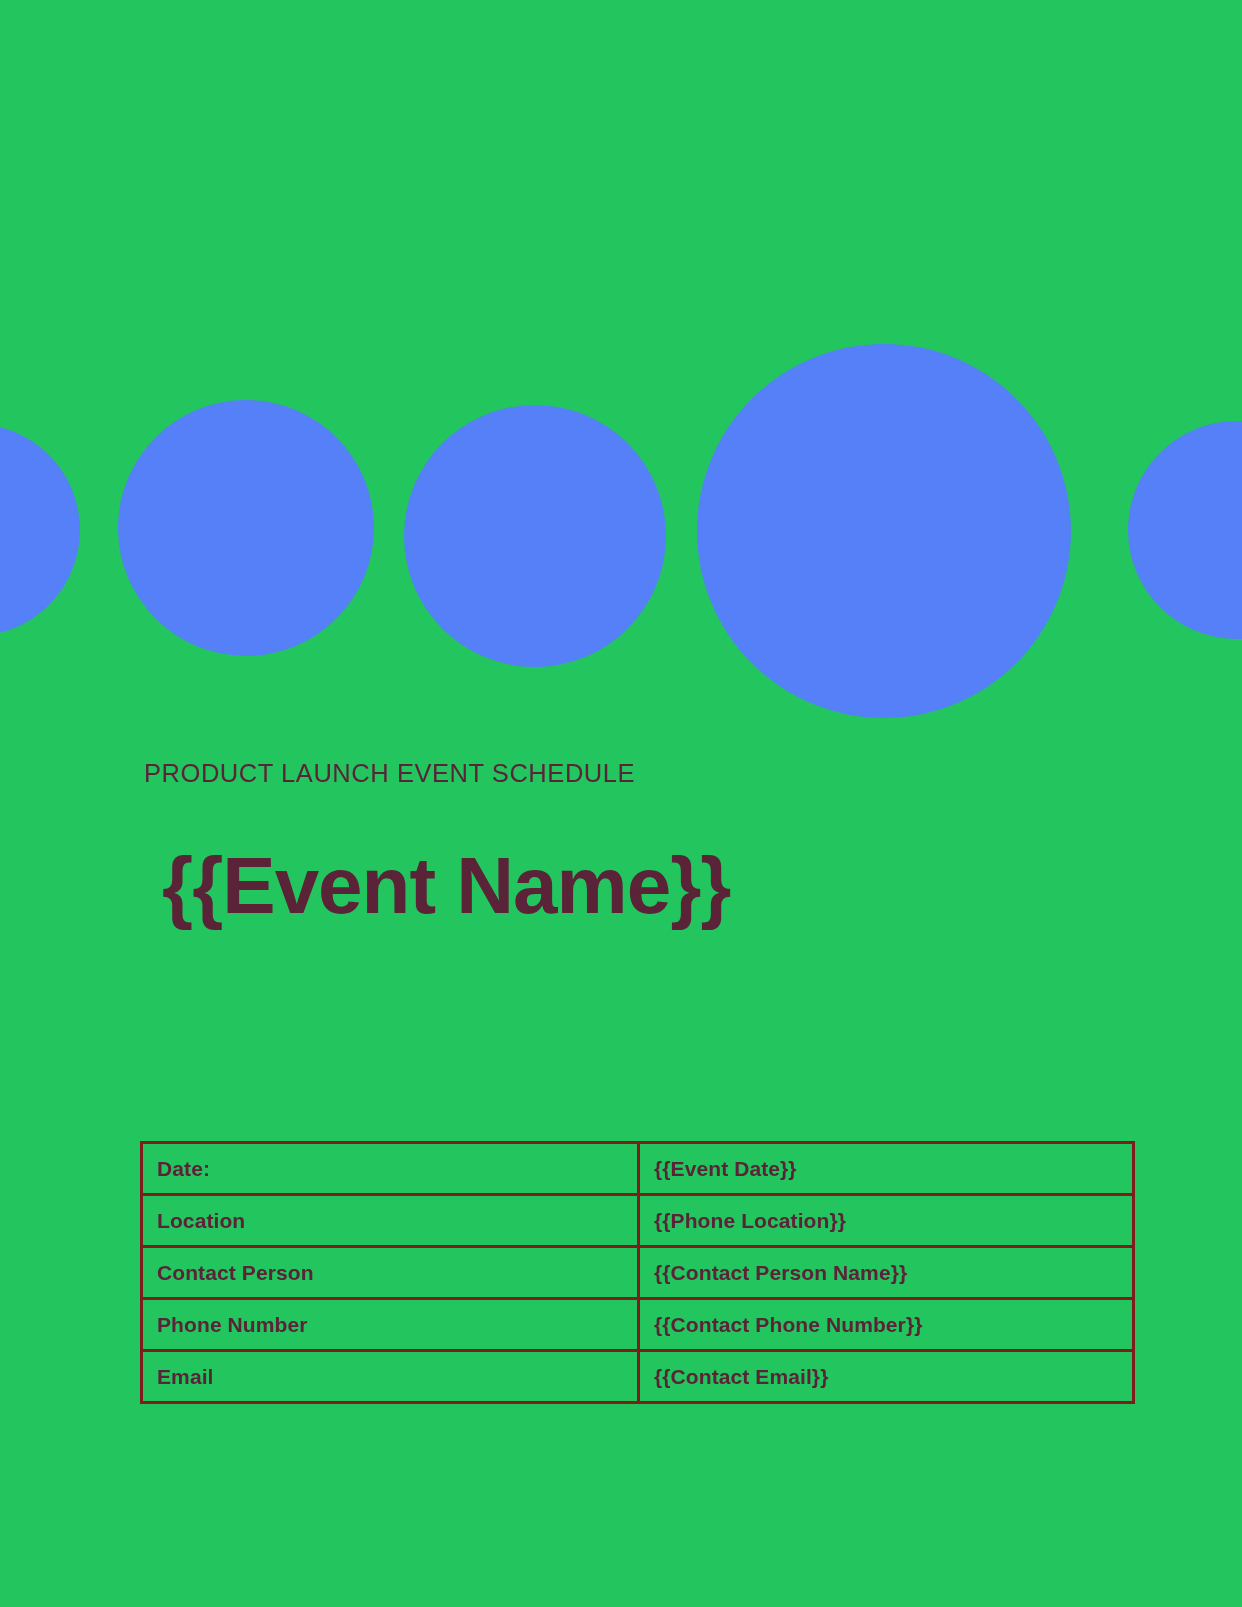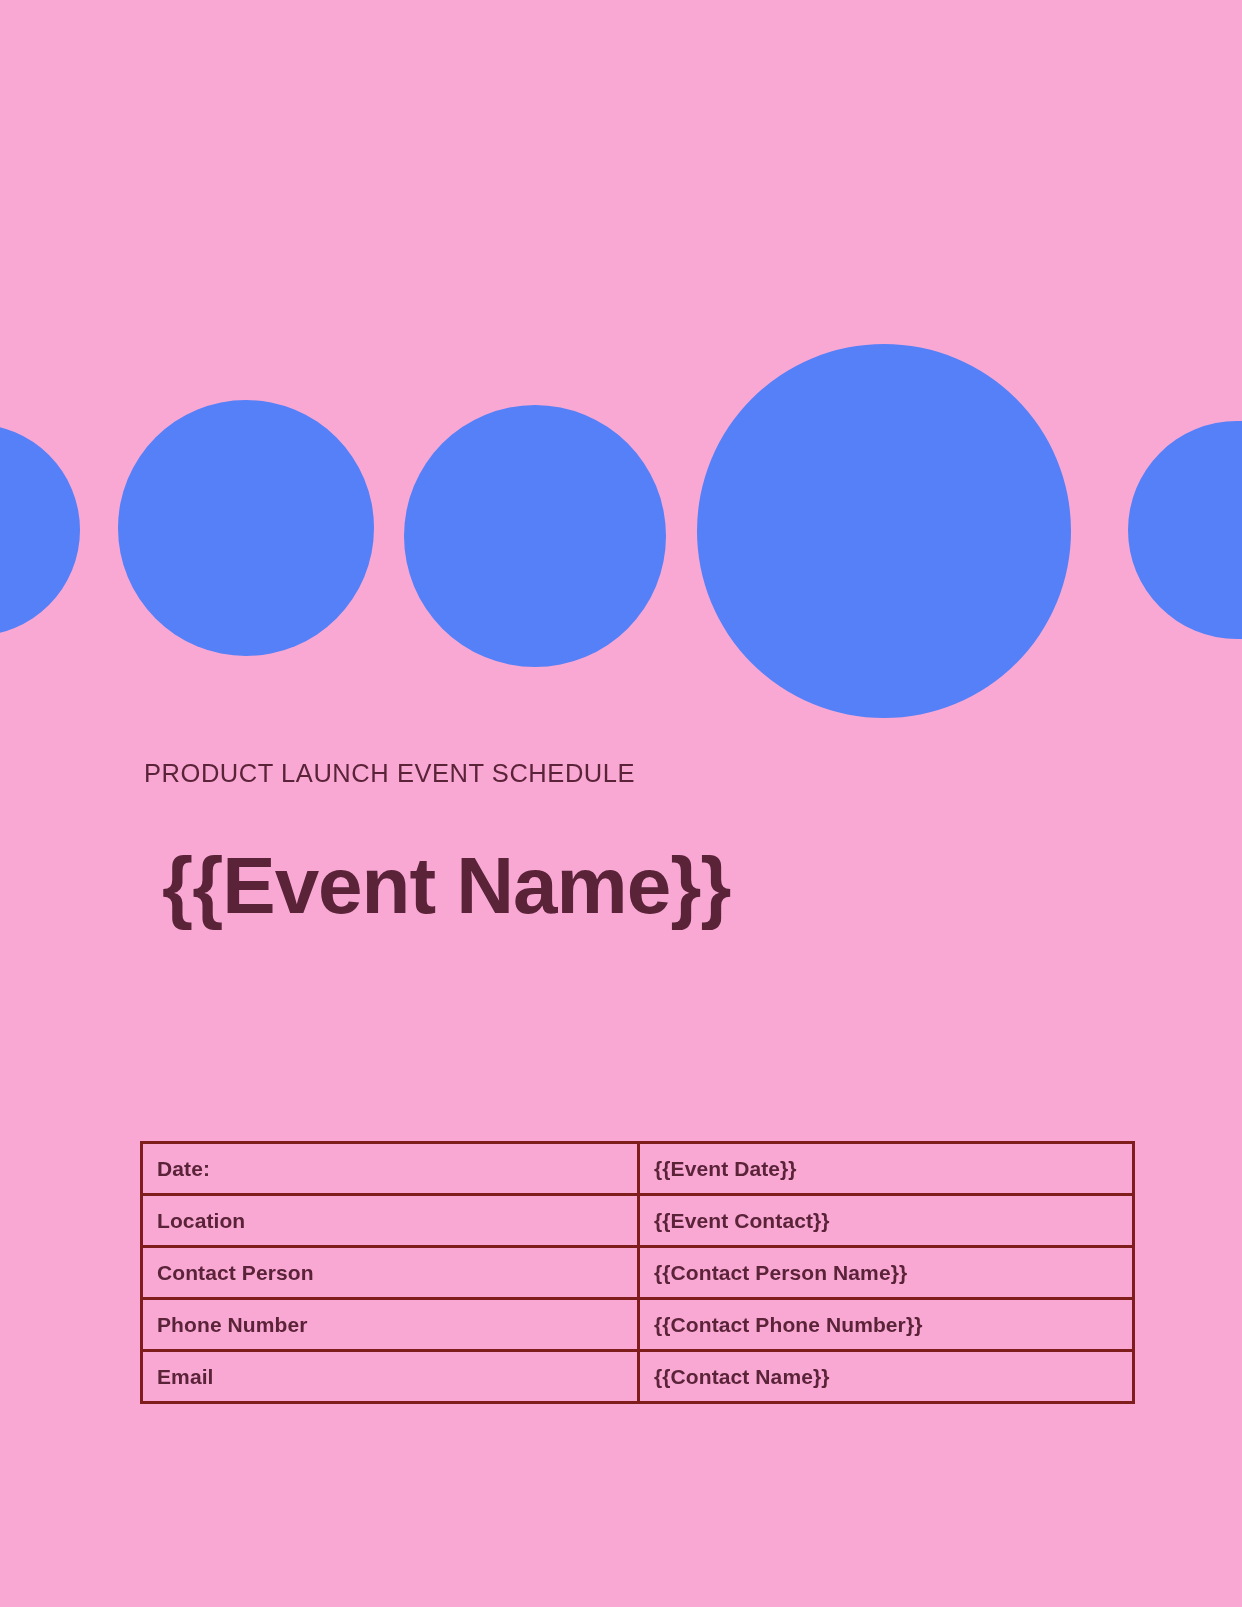--- a/index.html
+++ b/index.html
@@ -12,21 +12,21 @@
     background: #EEBDFB;
     font-family: "Liberation Sans", sans-serif;
     overflow: hidden;
     position: relative;
   }
 
   #page {
     position: relative;
     width: 1242px;
     height: 1607px;
-    background: #f9a8d4;
+    background: #22c55e;
     overflow: hidden;
   }
 
   
   .circle-band {
     position: absolute;
     left: 0;
     top: 0;
     width: 1242px;
     height: 760px;
@@ -109,30 +109,30 @@
   <div class="title">{{Event Name}}</div>
 
   <table class="info-table">
     <tbody>
       <tr>
         <td class="label-cell">Date:</td>
         <td class="value-cell">{{Event Date}}</td>
       </tr>
       <tr>
         <td class="label-cell">Location</td>
-        <td class="value-cell">{{Event Contact}}</td>
+        <td class="value-cell">{{Phone Location}}</td>
       </tr>
       <tr>
         <td class="label-cell">Contact Person</td>
         <td class="value-cell">{{Contact Person Name}}</td>
       </tr>
       <tr>
         <td class="label-cell">Phone Number</td>
         <td class="value-cell">{{Contact Phone Number}}</td>
       </tr>
       <tr>
         <td class="label-cell">Email</td>
-        <td class="value-cell">{{Contact Name}}</td>
+        <td class="value-cell">{{Contact Email}}</td>
       </tr>
     </tbody>
   </table>
 
 </div>
 
 </body></html>

